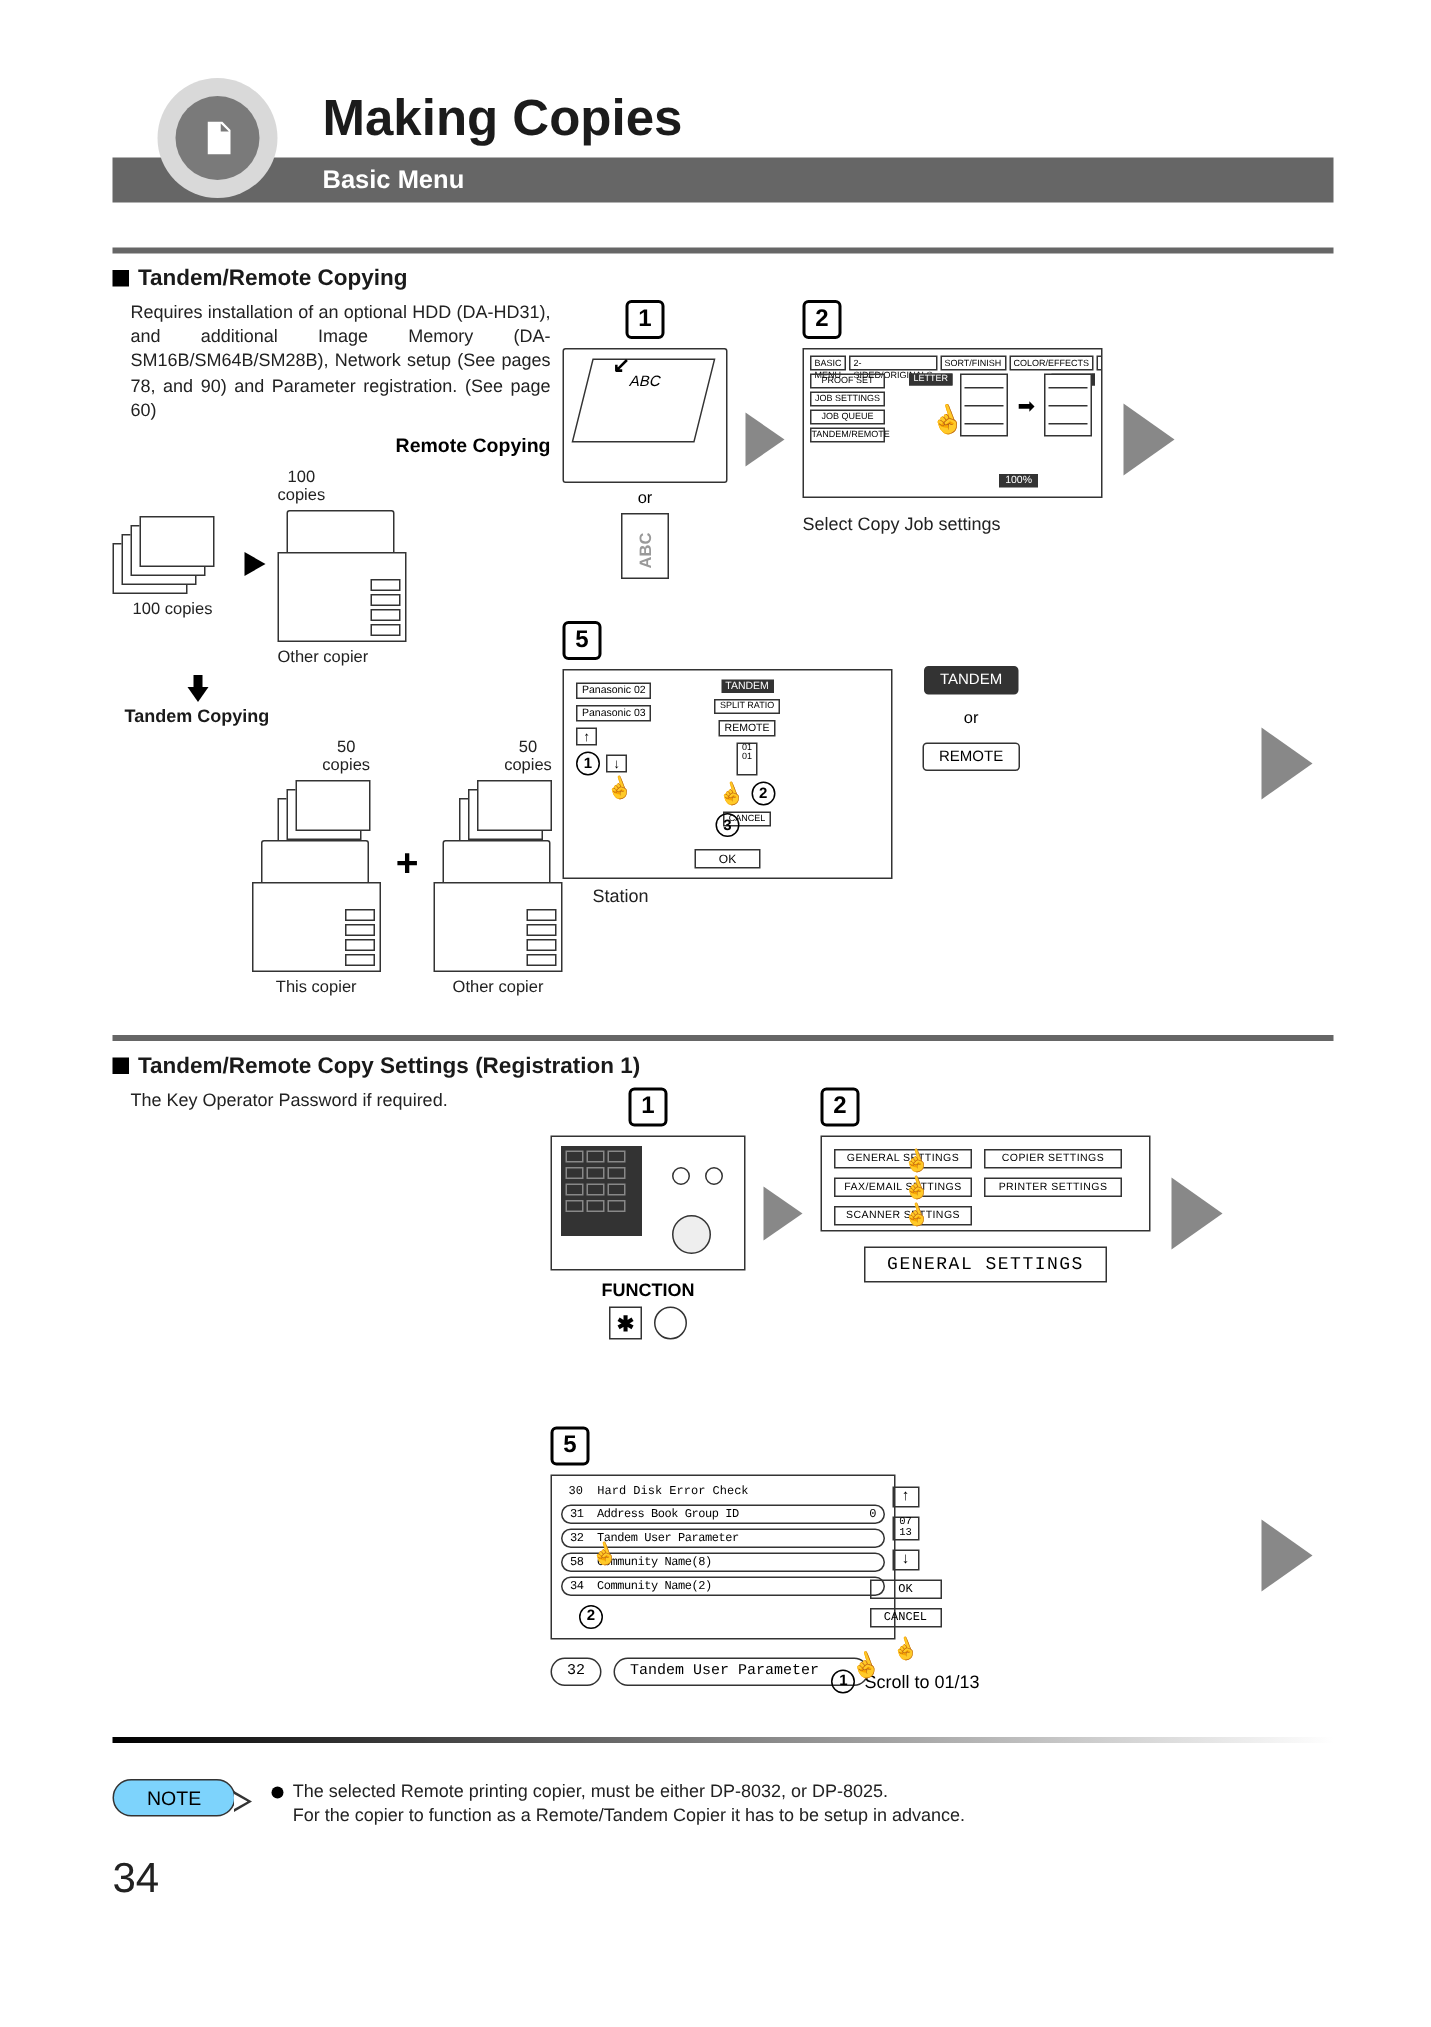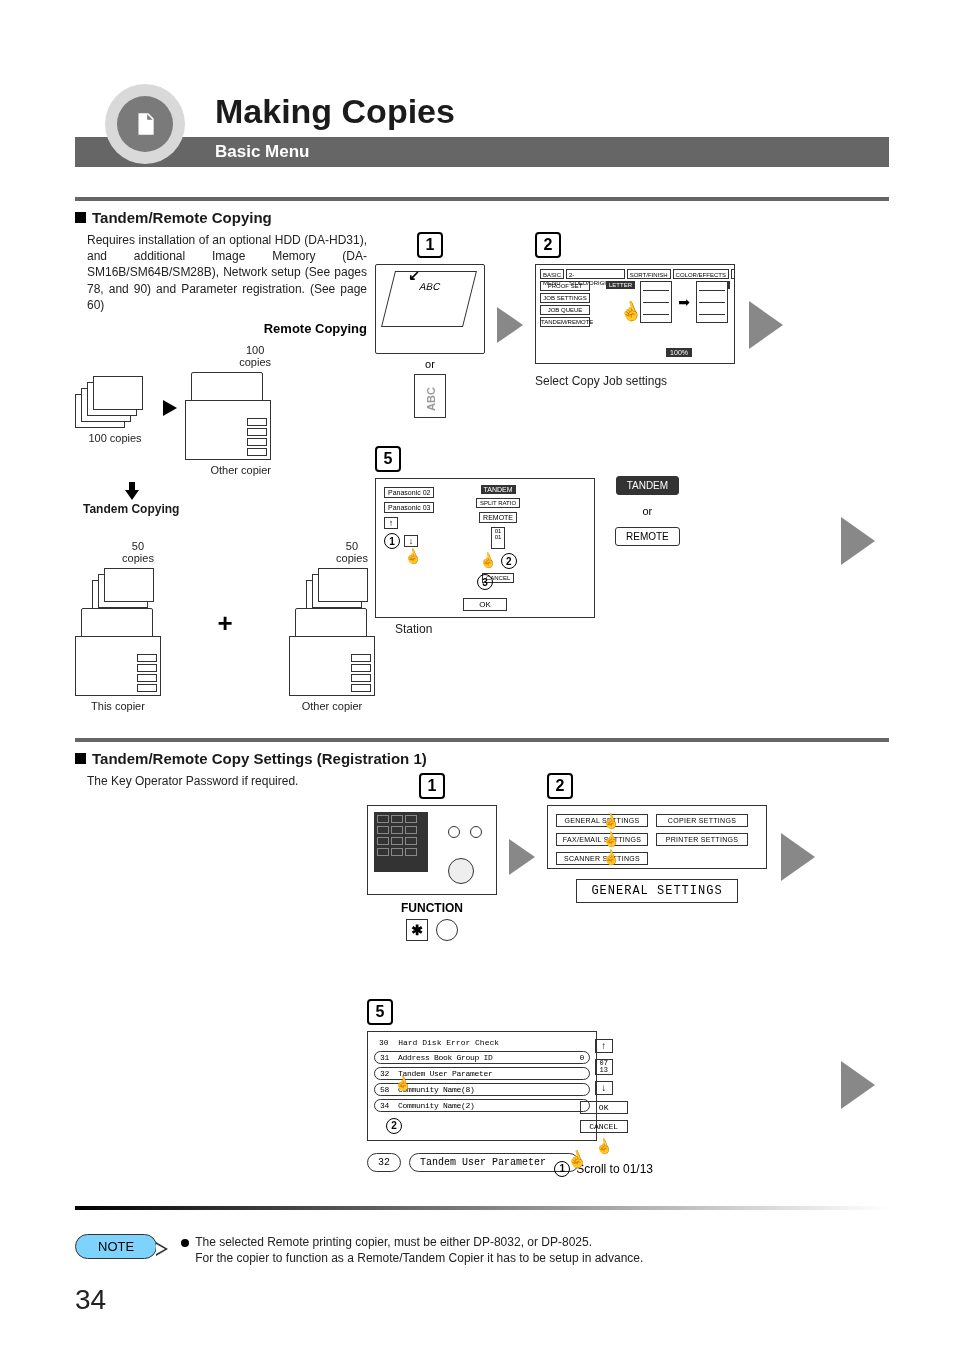--- a/index.html
+++ b/index.html
@@ -1,20 +1,20 @@
 <!DOCTYPE html>
 <html><head>
 <meta charset="utf-8">
 <style>
   * { box-sizing: border-box; margin: 0; padding: 0; }
   body { font-family: Arial, Helvetica, sans-serif; background: #fff; color: #000; width: 954px; }
   .page { position: relative; padding: 60px 65px 40px 75px; }
 
   
-  .header-block { position: relative; margin-bottom: 30px; margin-top: 32px; }
+  .header-block { position: relative; margin-bottom: 30px; }
   .header-icon-wrap {
     position: absolute; left: 30px; top: -8px;
     width: 80px; height: 80px; border-radius: 50%;
     background: #d9d9d9; display:flex; align-items:center; justify-content:center;
     z-index:2;
   }
   .header-icon-inner { width:56px; height:56px; border-radius:50%; background:#7a7a7a; display:flex; align-items:center; justify-content:center;}
   .header-icon-inner svg { width:26px; height:26px; fill:#fff;}
   .header-title { font-size: 34px; font-weight: bold; padding-left: 140px; color:#1b1b1b; margin-bottom: 6px;}
   .header-sub-bar { background: #666; width: 100%; height: 30px; display:flex; align-items:center; }
@@ -163,39 +163,39 @@
         <div class="col" style="align-items:center;">
           <div class="paper-stack">
             <div class="sheet s1"></div>
               <div class="sheet s2"></div>
               <div class="sheet s3"></div>
               <div class="sheet s4"></div>
           </div>
           <div class="tiny-cap">100 copies</div>
         </div>
         <div class="small-arrow-r"></div>
-        <div class="col" style="align-items:flex-end;">
+        <div class="col" style="align-items:flex-start;">
           <div class="tiny-cap" style="white-space:pre-line;margin-bottom:4px;">100
 copies</div>
           <div class="copier">
             <div class="top"></div>
               <div class="body"></div>
             <div class="tray t1"></div>
               <div class="tray t2"></div>
               <div class="tray t3"></div>
               <div class="tray t4"></div>
           </div>
           <div class="tiny-cap">Other copier</div>
         </div>
       </div>
 
       <div style="margin:6px 0 2px 50px;" class="down-arrow"></div>
       <div class="small-bold-label" style="margin-left:8px;">Tandem Copying</div>
 
-      <div class="row" style="align-items:flex-start;justify-content:space-between;margin-top:20px;">
+      <div class="row" style="align-items:flex-start;justify-content:flex-end;margin-top:4px;">
         <div class="col" style="align-items:center;">
           <div class="row" style="align-items:center;">
             <div style="width:40px;"></div>
             <div class="tiny-cap" style="white-space:pre-line;">50
 copies</div>
           </div>
           <div class="paper-stack" style="width:64px;height:44px;">
             <div class="sheet s2"></div>
               <div class="sheet s3"></div>
               <div class="sheet s4"></div>

